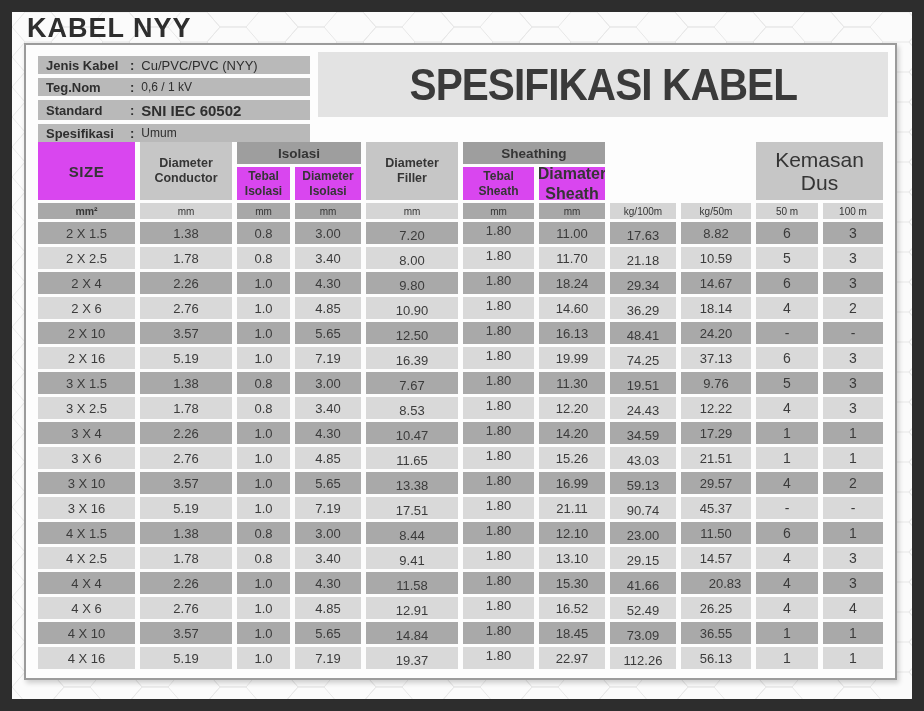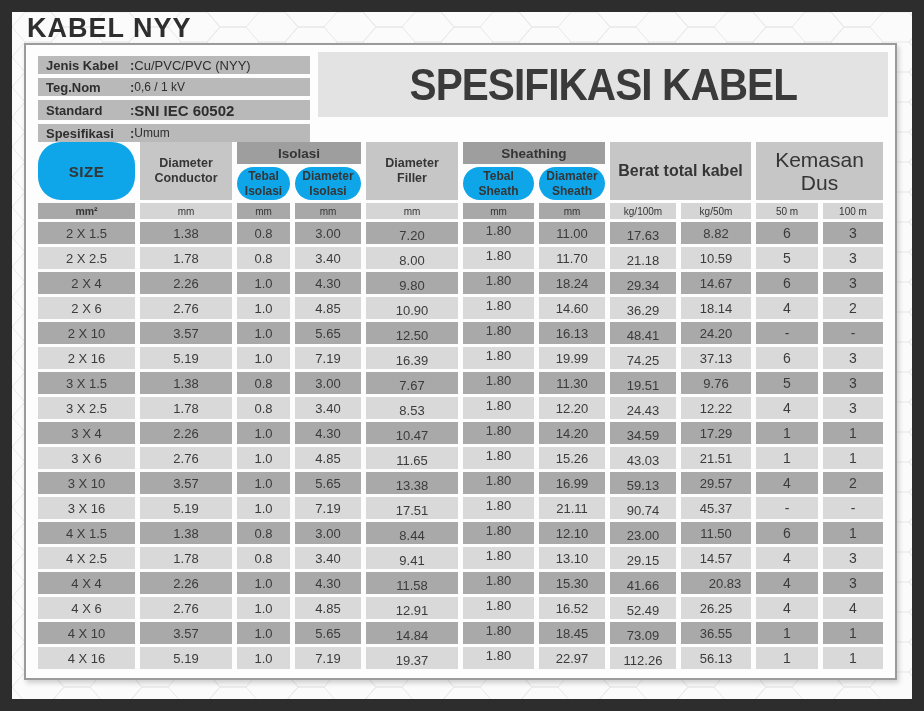--- a/index.html
+++ b/index.html
@@ -25,21 +25,21 @@
 
   
   .info-box { position:absolute; left:12px; top:11px; width:272px; }
   .info-row {
     display:flex; align-items:center; height:18px; margin-bottom:4px;
     background:#b9b9b9; color:#2e2e2e;
   }
   .info-row:nth-child(3) { height:20px; }
   .info-label { font-weight:700; font-size:13px; padding-left:8px; width:92px; }
   .info-sep   { font-weight:700; font-size:13px; }
-  .info-value { font-size:12px; white-space:nowrap; }
+  .info-value { font-size:12px; margin-left:7px; white-space:nowrap; }
   .info-row:nth-child(1) .info-value { font-size:13px; }
   .info-row:nth-child(3) .info-value { font-size:15px; font-weight:700; }
 
   
   .spec-title-box {
     position:absolute; left:292px; top:7px; width:570px; height:65px;
     background:#e3e3e3; display:flex; align-items:center; justify-content:center;
   }
   .spec-title-text {
     font-size:45px; font-weight:700; color:#3a3a3a; letter-spacing:-1px;
@@ -52,36 +52,36 @@
     display:grid;
     grid-template-columns:97px 92px 53px 66px 92px 71px 66px 66px 70px 62px 60px;
     grid-template-rows:22px 33px 16px repeat(18, 22px);
     column-gap:5px; row-gap:3px;
   }
   .cell {
     display:flex; align-items:center; justify-content:center;
     text-align:center; color:#353535; overflow:hidden;
   }
   .hgroup  { background:#9e9e9e; font-weight:700; font-size:13.5px; }
-  .hdark   { background:#0ea5e9; font-weight:700;border-radius:23px; }
+  .hdark   { background:#d946ef; font-weight:700; }
   .hlight  { background:#c6c6c6; font-weight:700; }
   .udark   { background:#a8a8a8; }
   .ulight  { background:#d5d5d5; }
   .rdark   { background:#a9a9a9; }
   .rlight  { background:#d9d9d9; }
 
   .h-size   { grid-column:1; grid-row:1/3; font-size:15px; letter-spacing:0.5px; }
   .h-cond   { grid-column:2; grid-row:1/3; font-size:12.5px; line-height:1.2; padding:0 14px; }
   .h-isog   { grid-column:3/5; grid-row:1; }
   .h-tiso   { grid-column:3; grid-row:2; font-size:12px; line-height:1.2; padding:0 6px; }
   .h-diso   { grid-column:4; grid-row:2; font-size:12px; line-height:1.2; padding:0 8px; }
   .h-fill   { grid-column:5; grid-row:1/3; font-size:12.5px; line-height:1.2; padding:0 18px; }
   .h-sheg   { grid-column:6/8; grid-row:1; }
   .h-tsh    { grid-column:6; grid-row:2; font-size:12px; line-height:1.2; padding:0 12px; }
-  .h-dsh    { grid-column:7; grid-row:2; font-size:12px; line-height:1.2; padding:12px 6px; }
+  .h-dsh    { grid-column:7; grid-row:2; font-size:16px; line-height:1.2; padding:12px 6px; }
   .h-berat  { grid-column:8/10; grid-row:1/3; font-size:16px; }
   .h-kemas  { grid-column:10/12; grid-row:1/3; font-size:21px; font-weight:400; line-height:1.1; }
   .h-kemas span { display:inline-block; max-width:95px; }
 
   .unit-cell { font-size:10px; }
   .unit-cell.bold { font-weight:700; font-size:10.5px; }
 
   .data-cell { font-size:13px; color:#3b3b3b; }
   
   .data-cell.c4, .data-cell.c7 { padding-top:5px; }
@@ -141,21 +141,20 @@
     <div class="spec-table" id="spec-table">
       <div class="cell hdark h-size">SIZE</div>
       <div class="cell hlight h-cond">Diameter Conductor</div>
       <div class="cell hgroup h-isog">Isolasi</div>
       <div class="cell hdark h-tiso">Tebal Isolasi</div>
       <div class="cell hdark h-diso">Diameter Isolasi</div>
       <div class="cell hlight h-fill">Diameter Filler</div>
       <div class="cell hgroup h-sheg">Sheathing</div>
       <div class="cell hdark h-tsh">Tebal Sheath</div>
       <div class="cell hdark h-dsh">Diamater Sheath</div>
-      <div class="cell hlight h-berat">Berat total kabel</div>
       <div class="cell hlight h-kemas">
         <span>Kemasan Dus</span>
       </div>
     <div class="cell unit-cell udark bold" style="grid-area: 3 / 1;">mm²</div>
         <div class="cell unit-cell ulight" style="grid-area: 3 / 2;">mm</div>
         <div class="cell unit-cell udark" style="grid-area: 3 / 3;">mm</div>
         <div class="cell unit-cell udark" style="grid-area: 3 / 4;">mm</div>
         <div class="cell unit-cell ulight" style="grid-area: 3 / 5;">mm</div>
         <div class="cell unit-cell udark" style="grid-area: 3 / 6;">mm</div>
         <div class="cell unit-cell udark" style="grid-area: 3 / 7;">mm</div>

